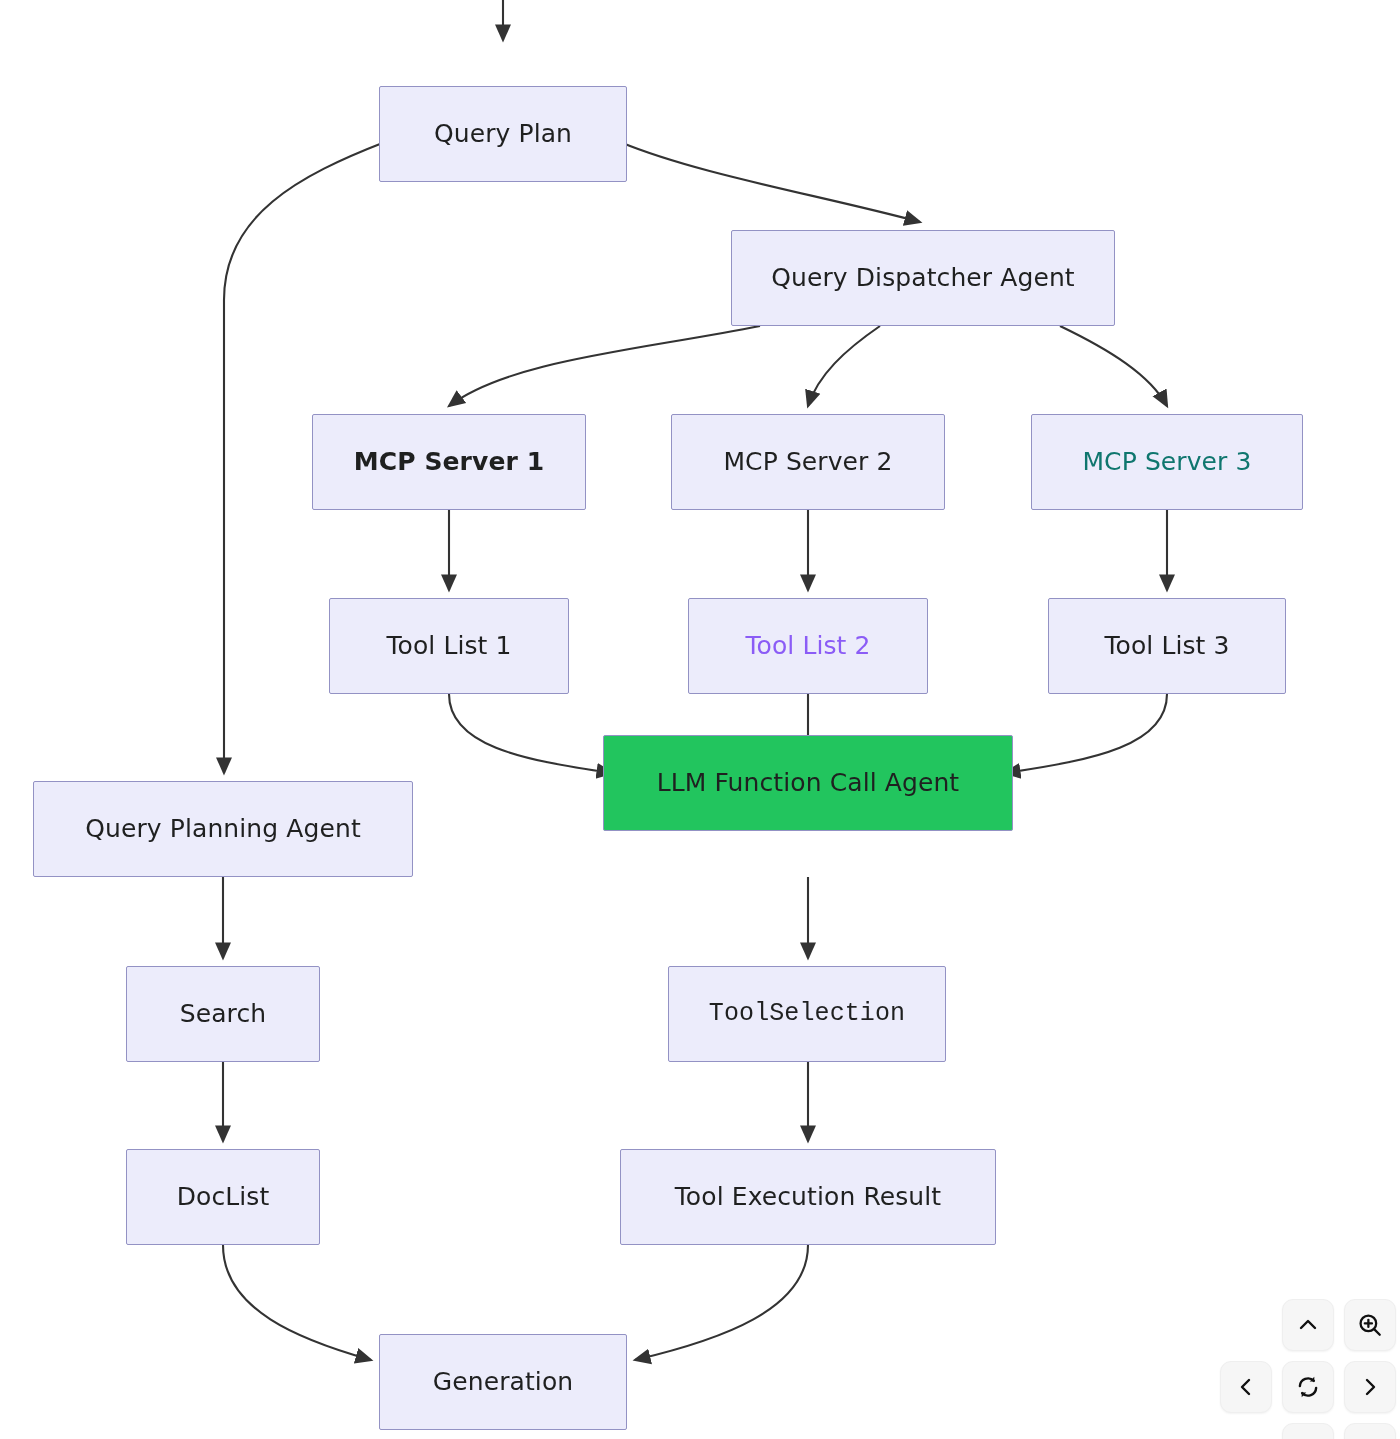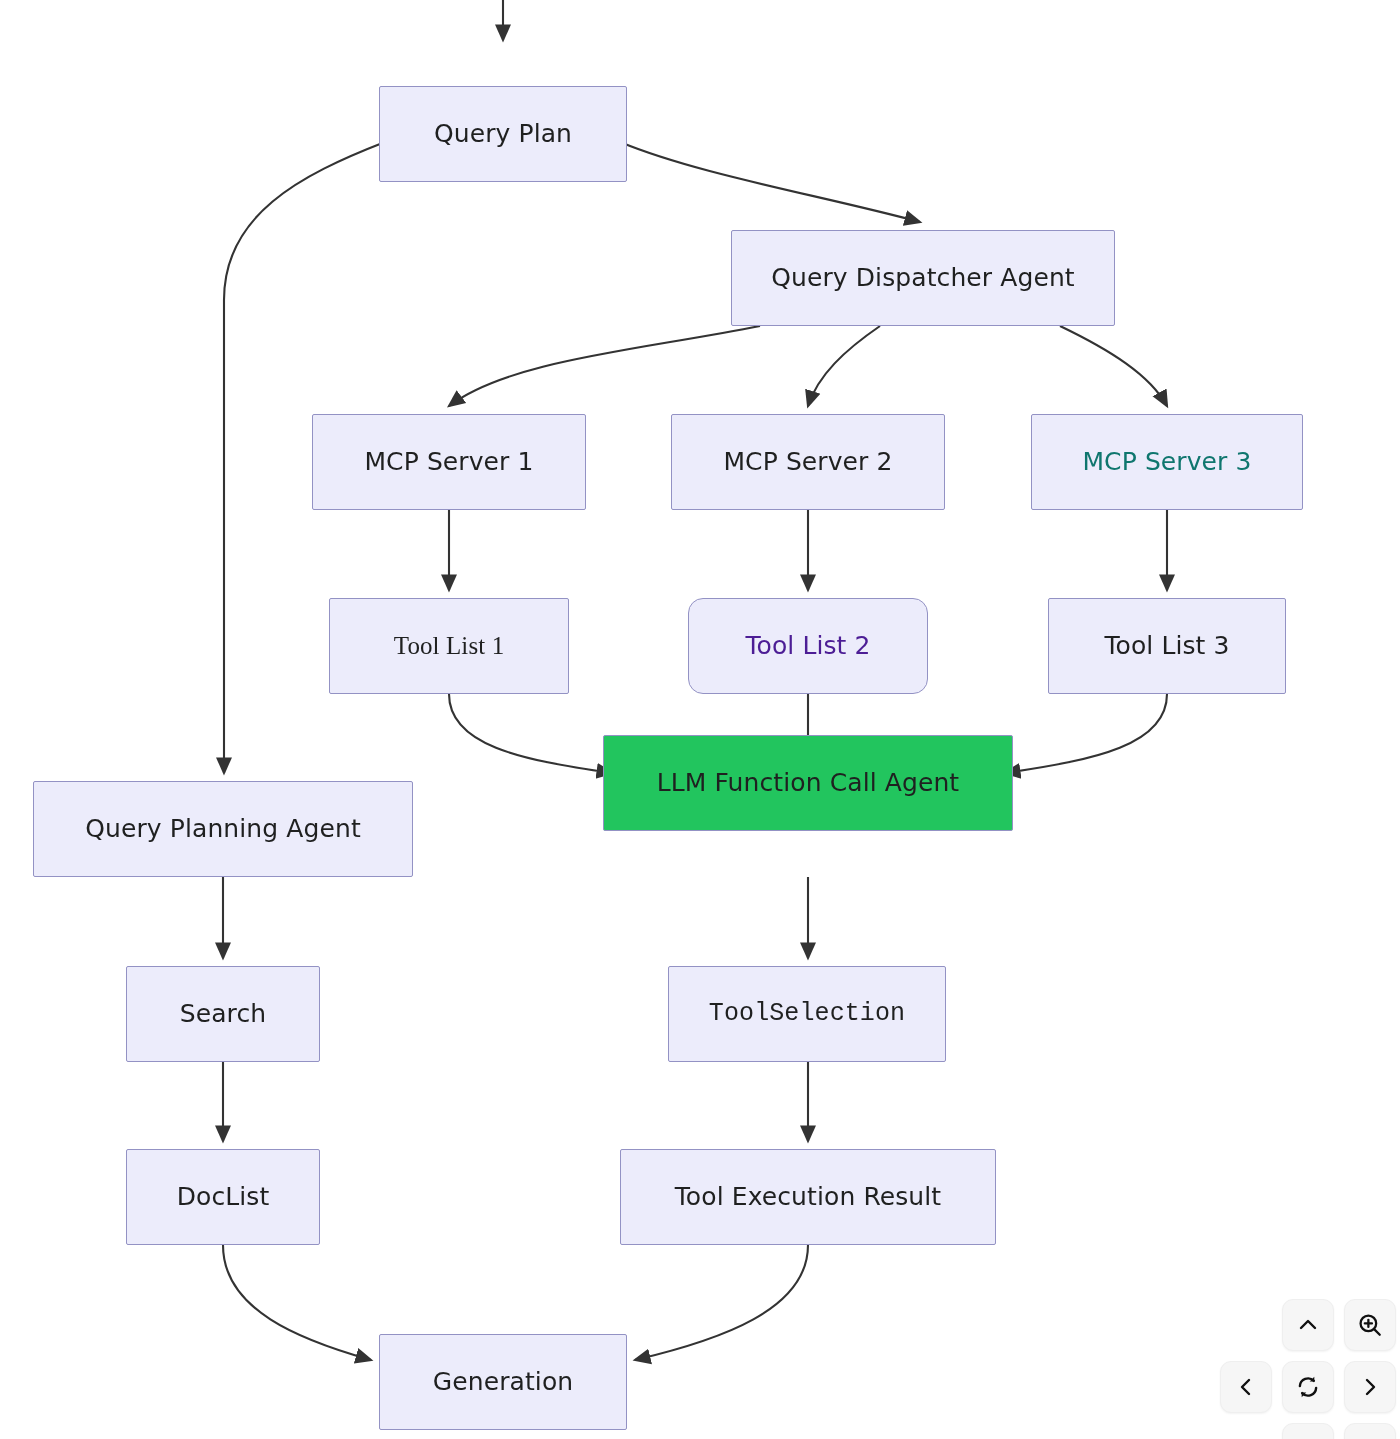--- a/index.html
+++ b/index.html
@@ -108,33 +108,33 @@
       </g>
   </svg>
 
   <div id="node-layer">
       <div class="node" style="left: 379px; top: 46px; width: 248px; height: 96px; background: rgb(236, 236, 251); border-color: rgb(147, 146, 196); color: rgb(31, 32, 32); margin-top: 40px;">
         <span>Query Plan</span>
       </div>
       <div class="node" style="left: 731px; top: 230px; width: 384px; height: 96px; background: rgb(236, 236, 251); border-color: rgb(147, 146, 196); color: rgb(31, 32, 32);">
         <span>Query Dispatcher Agent</span>
       </div>
-      <div class="node" style="left: 312px; top: 414px; width: 274px; height: 96px; background: rgb(236, 236, 251); border-color: rgb(147, 146, 196); color: rgb(31, 32, 32);">
+      <div class="node" style="left: 312px; top: 414px; width: 274px; height: 96px; background: rgb(236, 236, 251); border-color: rgb(147, 146, 196); color: rgb(31, 32, 32); font-weight: bold;">
         <span>MCP Server 1</span>
       </div>
       <div class="node" style="left: 671px; top: 414px; width: 274px; height: 96px; background: rgb(236, 236, 251); border-color: rgb(147, 146, 196); color: rgb(31, 32, 32);">
         <span>MCP Server 2</span>
       </div>
       <div class="node" style="left: 1031px; top: 414px; width: 272px; height: 96px; background: rgb(236, 236, 251); border-color: rgb(147, 146, 196); color: #0f766e;">
         <span>MCP Server 3</span>
       </div>
-      <div class="node" style="left: 329px; top: 598px; width: 240px; height: 96px; background: rgb(236, 236, 251); border-color: rgb(147, 146, 196); color: rgb(31, 32, 32); font-family: Liberation Serif, serif;">
+      <div class="node" style="left: 329px; top: 598px; width: 240px; height: 96px; background: rgb(236, 236, 251); border-color: rgb(147, 146, 196); color: rgb(31, 32, 32);">
         <span>Tool List 1</span>
       </div>
-      <div class="node" style="left: 688px; top: 598px; width: 240px; height: 96px; background: rgb(236, 236, 251); border-color: rgb(147, 146, 196); color: #4c1d95; border-radius: 15px;">
+      <div class="node" style="left: 688px; top: 598px; width: 240px; height: 96px; background: rgb(236, 236, 251); border-color: rgb(147, 146, 196); color: #8b5cf6;">
         <span>Tool List 2</span>
       </div>
       <div class="node" style="left: 1048px; top: 598px; width: 238px; height: 96px; background: rgb(236, 236, 251); border-color: rgb(147, 146, 196); color: rgb(31, 32, 32);">
         <span>Tool List 3</span>
       </div>
       <div class="node" style="left: 33px; top: 781px; width: 380px; height: 96px; background: rgb(236, 236, 251); border-color: rgb(147, 146, 196); color: rgb(31, 32, 32);">
         <span>Query Planning Agent</span>
       </div>
       <div class="node" style="left: 603px; top: 735px; width: 410px; height: 96px; background: #22c55e; border-color: rgb(147, 146, 196); color: rgb(31, 32, 32);">
         <span>LLM Function Call Agent</span>

